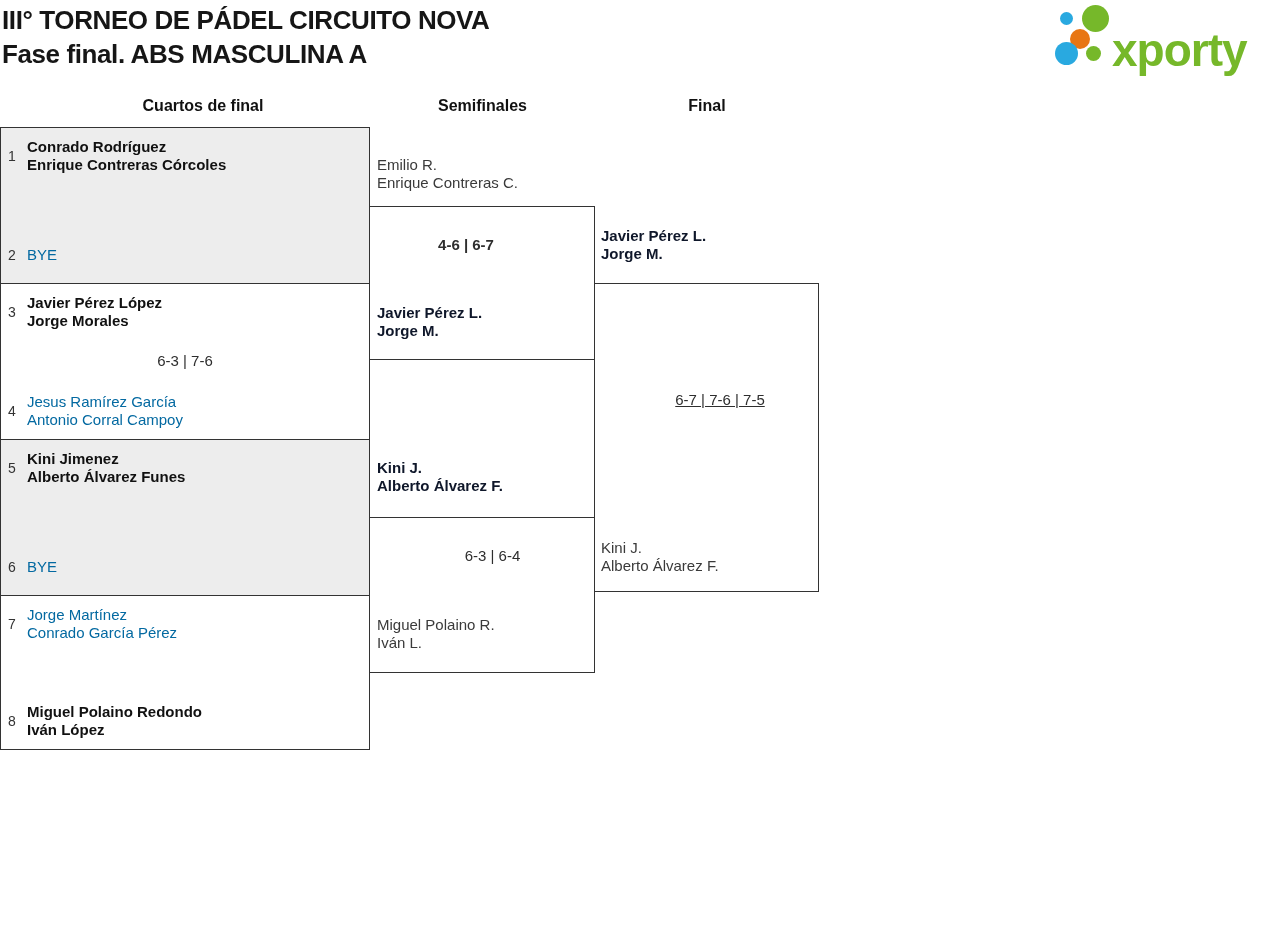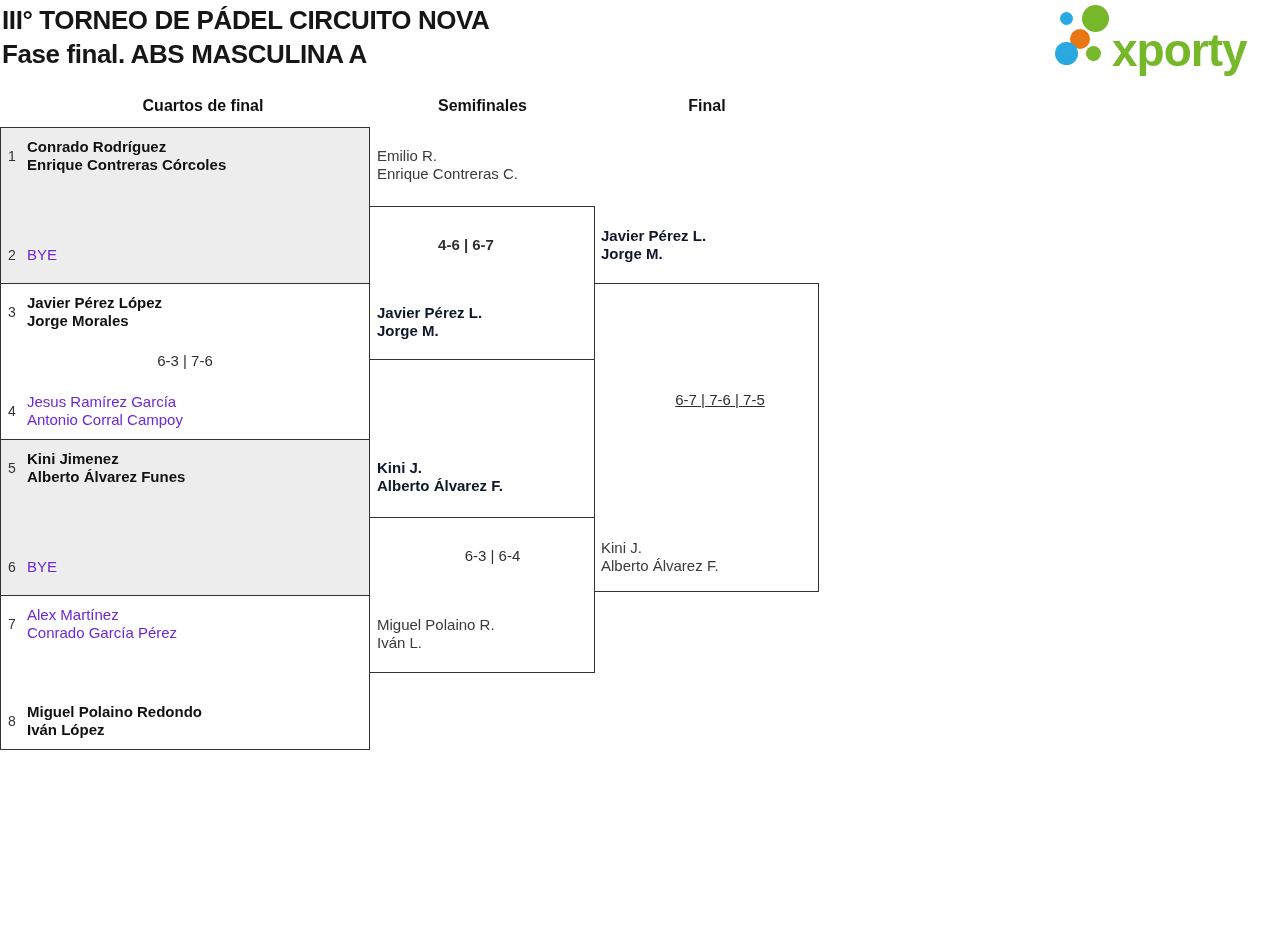--- a/index.html
+++ b/index.html
@@ -29,34 +29,34 @@
     position:absolute;left:0;width:370px;box-sizing:border-box;border:1px solid #333;
     display:flex;flex-direction:column;justify-content:space-between;
     padding:9px 0 10px;background:#fff;
   }
   .qf-1{top:127px;height:157px;background:#ededed;}
   .qf-2{top:283px;height:157px;}
   .qf-3{top:439px;height:157px;background:#ededed;}
   .qf-4{top:595px;height:155px;}
   .entry{display:flex;align-items:center;min-height:37px;}
   .seed{flex:none;width:19px;padding-left:7px;font-size:14px;color:#333;}
-  .names{font-size:15px;line-height:18px;color:#6d28d9;}
+  .names{font-size:15px;line-height:18px;color:#0369a1;}
   .names > span{display:block;}
   .entry.winner .names{font-weight:700;color:#111;}
   .score{text-align:center;font-size:15px;color:#2e2e2e;min-height:18px;line-height:18px;}
   
   .round-box{position:absolute;box-sizing:border-box;border:1px solid #333;background:transparent;}
   .sf-box-1{left:369px;top:206px;width:226px;height:154px;}
   .sf-box-2{left:369px;top:517px;width:226px;height:156px;}
   .f-box{left:594px;top:283px;width:225px;height:309px;}
   .abs-name{position:absolute;font-size:15px;line-height:18px;color:#3a3a3a;}
   .abs-name > span{display:block;}
   .abs-name.winner{font-weight:700;color:#0f172a;}
   .abs-score{position:absolute;text-align:center;font-size:15px;line-height:18px;color:#2e2e2e;}
-  .sf1-top{left:377px;top:147px;}
+  .sf1-top{left:377px;top:156px;}
   .sf1-bottom{left:377px;top:304px;}
   .sf1-score{left:369px;top:236px;width:194px;font-weight:bold;}
   .sf2-top{left:377px;top:459px;}
   .sf2-bottom{left:377px;top:616px;}
   .sf2-score{left:369px;top:547px;width:247px;}
   .f-top{left:601px;top:227px;}
   .f-bottom{left:601px;top:539px;}
   .f-score{left:594px;top:391px;width:252px;text-decoration:underline;}
 </style>
 </head>
@@ -133,21 +133,21 @@
         <span>BYE</span>
         <span></span>
       </span>
     </div>
   </div>
 
   <div class="qf-box qf-4">
     <div class="entry">
       <span class="seed">7</span>
       <span class="names">
-        <span>Alex Martínez</span>
+        <span>Jorge Martínez</span>
         <span>Conrado García Pérez</span>
       </span>
     </div>
     <div class="entry winner">
       <span class="seed">8</span>
       <span class="names">
         <span>Miguel Polaino Redondo</span>
         <span>Iván López</span>
       </span>
     </div>

